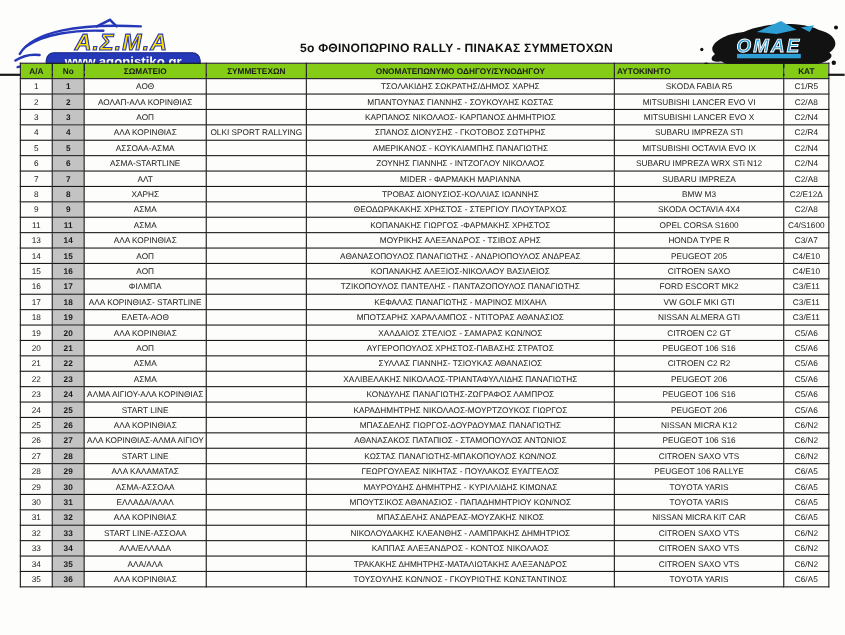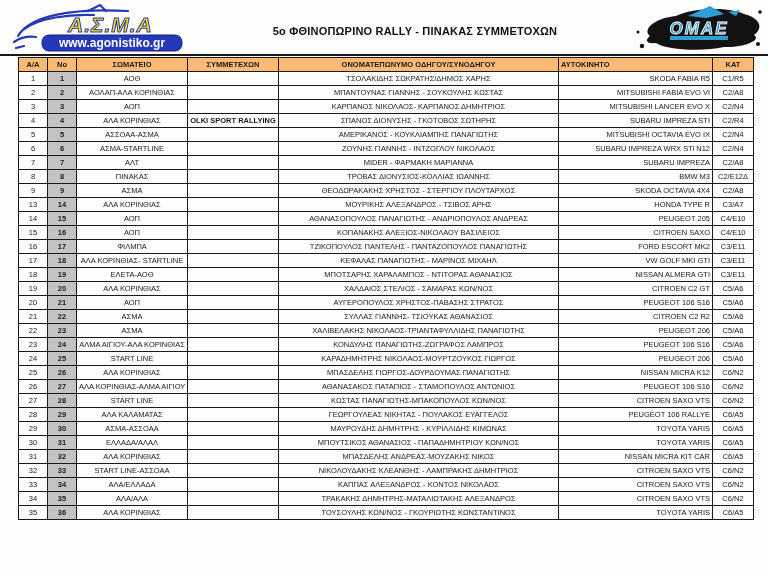--- a/index.html
+++ b/index.html
@@ -1,44 +1,44 @@
 <!DOCTYPE html>
 <html><head>
 <meta charset="utf-8">
 <style>
   html,body{margin:0;padding:0;}
   body{
     width:768px;height:577px;position:relative;background:#fdfdfc;
     font-family:"Liberation Sans",sans-serif;color:#1a1a1a;overflow:hidden;
   }
   
-  .banner{position:absolute;top:0;left:0;width:768px;height:46px;}
+  .banner{position:absolute;top:13px;left:0;width:768px;height:46px;}
   .page-title{
     position:absolute;top:25px;left:0;width:768px;text-align:center;
     font-size:11px;font-weight:bold;letter-spacing:.2px;color:#111;padding-left:31px;
   }
   .asma-logo{position:absolute;top:2px;left:10px;width:178px;height:52px;}
   .omae-logo{position:absolute;top:2px;left:632px;width:134px;height:54px;}
   .banner-rule{position:absolute;top:54px;left:0;width:768px;height:2px;background:#1a1a1a;}
 
   
   table.entries{
     position:absolute;top:57px;left:18px;width:735px;
     border-collapse:collapse;table-layout:fixed;
   }
   .entries th,.entries td{
     border:1px solid #1a1a1a;height:13px;padding:0 2px;
     font-size:7.5px;line-height:13px;text-align:center;
     white-space:nowrap;overflow:hidden;
   }
-  .entries th{font-weight:bold;background:#fdba74;}
+  .entries th{font-weight:bold;background:#84cc16;}
   .entries th.h-car{text-align:left;}
   td.c-no{background:#c3c3c3;font-weight:bold;}
-  td.c-entrant{font-weight:bold;margin-left:32px;}
-  td.c-car{text-align:right;}
+  td.c-entrant{font-weight:normal;margin-left:32px;}
+  td.c-car{text-align:center;}
 </style>
 </head>
 <body>
 
 <div class="banner">
 
   <svg class="asma-logo" viewBox="0 0 178 52">
 
     <g stroke="#2438b8" stroke-width="2.2" fill="none" stroke-linecap="round">
       <path d="M8 34 C 20 14, 60 6, 118 9"></path>
@@ -104,21 +104,21 @@
         <td class="c-crew">ΤΣΟΛΑΚΙΔΗΣ ΣΩΚΡΑΤΗΣ/ΔΗΜΟΣ ΧΑΡΗΣ</td>
         <td class="c-car">SKODA FABIA  R5</td>
         <td class="c-cat">C1/R5</td>
       </tr>
       <tr>
         <td class="c-aa">2</td>
         <td class="c-no">2</td>
         <td class="c-club">ΑΟΛΑΠ-ΑΛΑ ΚΟΡΙΝΘΙΑΣ</td>
         <td class="c-entrant"></td>
         <td class="c-crew">ΜΠΑΝΤΟΥΝΑΣ ΓΙΑΝΝΗΣ - ΣΟΥΚΟΥΛΗΣ ΚΩΣΤΑΣ</td>
-        <td class="c-car">MITSUBISHI FABIA EVO VI</td>
+        <td class="c-car">MITSUBISHI LANCER EVO VI</td>
         <td class="c-cat">C2/A8</td>
       </tr>
       <tr>
         <td class="c-aa">3</td>
         <td class="c-no">3</td>
         <td class="c-club">ΑΟΠ</td>
         <td class="c-entrant"></td>
         <td class="c-crew">ΚΑΡΠΑΝΟΣ ΝΙΚΟΛΑΟΣ- ΚΑΡΠΑΝΟΣ ΔΗΜΗΤΡΙΟΣ</td>
         <td class="c-car">MITSUBISHI LANCER EVO X</td>
         <td class="c-cat">C2/N4</td>
@@ -155,36 +155,45 @@
         <td class="c-no">7</td>
         <td class="c-club">ΑΛΤ</td>
         <td class="c-entrant"></td>
         <td class="c-crew">MIDER - ΦΑΡΜΑΚΗ ΜΑΡΙΑΝΝΑ</td>
         <td class="c-car">SUBARU IMPREZA</td>
         <td class="c-cat">C2/A8</td>
       </tr>
       <tr>
         <td class="c-aa">8</td>
         <td class="c-no">8</td>
-        <td class="c-club">ΠΙΝΑΚΑΣ</td>
+        <td class="c-club">ΧΑΡΗΣ</td>
         <td class="c-entrant"></td>
         <td class="c-crew">ΤΡΟΒΑΣ ΔΙΟΝΥΣΙΟΣ-ΚΟΛΛΙΑΣ ΙΩΑΝΝΗΣ</td>
         <td class="c-car">BMW M3</td>
         <td class="c-cat">C2/E12Δ</td>
       </tr>
       <tr>
         <td class="c-aa">9</td>
         <td class="c-no">9</td>
         <td class="c-club">ΑΣΜΑ</td>
         <td class="c-entrant"></td>
         <td class="c-crew">ΘΕΟΔΩΡΑΚΑΚΗΣ ΧΡΗΣΤΟΣ - ΣΤΕΡΓΙΟΥ ΠΛΟΥΤΑΡΧΟΣ</td>
         <td class="c-car">SKODA OCTAVIA 4X4</td>
         <td class="c-cat">C2/A8</td>
       </tr>
       <tr>
+        <td class="c-aa">11</td>
+        <td class="c-no">11</td>
+        <td class="c-club">ΑΣΜΑ</td>
+        <td class="c-entrant"></td>
+        <td class="c-crew">ΚΟΠΑΝΑΚΗΣ ΓΙΩΡΓΟΣ -ΦΑΡΜΑΚΗΣ ΧΡΗΣΤΟΣ</td>
+        <td class="c-car">OPEL CORSA S1600</td>
+        <td class="c-cat">C4/S1600</td>
+      </tr>
+      <tr>
         <td class="c-aa">13</td>
         <td class="c-no">14</td>
         <td class="c-club">ΑΛΑ ΚΟΡΙΝΘΙΑΣ</td>
         <td class="c-entrant"></td>
         <td class="c-crew">ΜΟΥΡΙΚΗΣ ΑΛΕΞΑΝΔΡΟΣ - ΤΣΙΒΟΣ ΑΡΗΣ</td>
         <td class="c-car">HONDA TYPE R</td>
         <td class="c-cat">C3/A7</td>
       </tr>
       <tr>
         <td class="c-aa">14</td>

